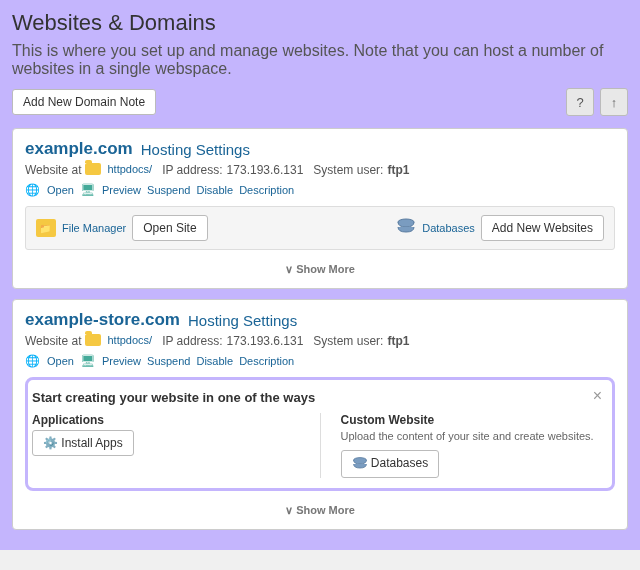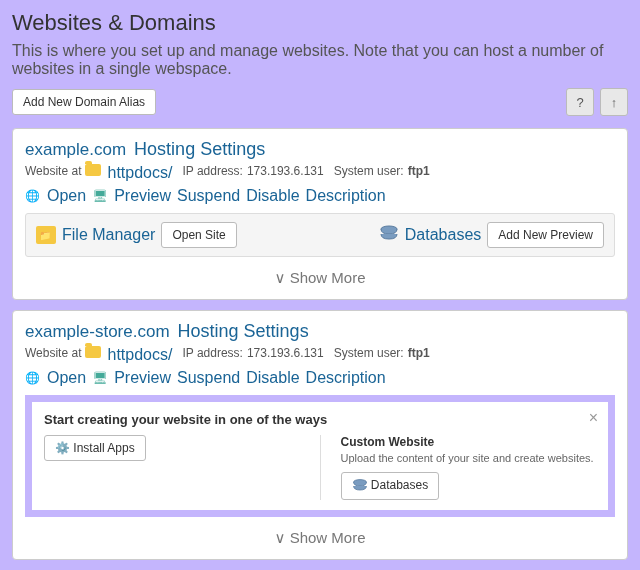--- a/index.html
+++ b/index.html
@@ -65,24 +65,24 @@
     .domain-header {
       display: flex;
       align-items: center;
       gap: 8px;
       margin-bottom: 4px;
     }
     .domain-name {
       font-size: 17px;
       color: #1a6496;
       text-decoration: none;
-      font-weight: normal;
+      font-weight: bold;
     }
     .hosting-settings-link {
-      font-size: 18px;
+      font-size: 15px;
       color: #1a6496;
       text-decoration: none;
     }
     .domain-info {
       font-size: 12px;
       color: #555;
       display: flex;
       align-items: flex-start;
       gap: 4px;
       margin-bottom: 5px;
@@ -106,21 +106,21 @@
       background: #f5c842;
       border-radius: 2px 2px 0 0;
     }
     .domain-actions {
       display: flex;
       align-items: center;
       gap: 6px;
       margin-bottom: 8px;
     }
     .action-link {
-      font-size: 16px;
+      font-size: 11px;
       color: #1a6496;
       text-decoration: none;
       display: flex;
       align-items: center;
       gap: 2px;
     }
     .action-icon {
       width: 16px;
       height: 16px;
       display: inline-flex;
@@ -163,27 +163,28 @@
     }
     .show-more {
       text-align: center;
       padding: 4px 0 2px;
       font-size: 12px;
       color: #555;
       cursor: pointer;
     }
     .show-more span {
       color: #777;
-      font-size: 15px;
+      font-size: 11px;
+      font-weight: bold;
     }
     .create-website-box {
       background: #fff;
-      border: 7px solid #c4b5fd;
-      border-radius: 0;
-      padding: 10px 12px;
+      border: 3px solid #c4b5fd;
+      border-radius: 8px;
+      padding: 10px 4px;
       margin-bottom: 8px;
       position: relative;
     }
     .create-website-title {
       font-size: 13px;
       font-weight: bold;
       margin-bottom: 8px;
       color: #333;
     }
     .create-close {
@@ -218,33 +219,33 @@
       align-items: center;
     }
     .separator {
       width: 1px;
       background: #ddd;
       align-self: stretch;
     }
     .httpdocs-link {
       color: #1a6496;
       text-decoration: none;
-      font-size: 16px;
+      font-size: 11px;
     }
     .bold-text { font-weight: bold; }
   </style>
 </head>
 <body>
 
 <div class="page-wrapper">
   <h1 class="page-title">Websites &amp; Domains</h1>
   <p class="page-description">This is where you set up and manage websites. Note that you can host a number of websites in a single webspace.</p>
 
   <div class="toolbar">
-    <button class="btn">Add New Domain Alias</button>
+    <button class="btn">Add New Domain Note</button>
     <div class="toolbar-spacer"></div>
     <div class="icon-btn">
       <span>?</span>
     </div>
     <div class="icon-btn">
       <span>↑</span>
     </div>
   </div>
 
   <div class="domain-card">
@@ -280,21 +281,21 @@
       </div>
       <div class="tools-right">
         <span>
           <svg width="20" height="20" viewBox="0 0 20 20">
             <ellipse cx="10" cy="5" rx="8" ry="3" fill="#7a9cc0" stroke="#5a7ca0" stroke-width="1"></ellipse>
             <path d="M2 5 Q2 10 10 10 Q18 10 18 5" fill="#7a9cc0" stroke="#5a7ca0" stroke-width="1"></path>
             <path d="M2 10 Q2 15 10 15 Q18 15 18 10" fill="#7a9cc0" stroke="#5a7ca0" stroke-width="1"></path>
           </svg>
         </span>
         <a href="#" class="action-link">Databases</a>
-        <button class="btn">Add New Preview</button>
+        <button class="btn">Add New Websites</button>
       </div>
     </div>
     <div class="show-more">
       <span>∨ Show More</span>
     </div>
   </div>
 
   <div class="domain-card">
     <div class="domain-header">
       <a class="domain-name" href="#">example-store.com</a>
@@ -319,20 +320,21 @@
       <a href="#" class="action-link">Suspend</a>
       <a href="#" class="action-link">Disable</a>
       <a href="#" class="action-link">Description</a>
     </div>
 
     <div class="create-website-box">
       <div class="create-website-title">Start creating your website in one of the ways</div>
       <span class="create-close">×</span>
       <div class="create-columns">
         <div class="create-col">
+          <div class="create-col-title">Applications</div>
           <div class="create-col-actions">
             <button class="btn">
               <span>⚙️</span>
               <span>Install Apps</span>
             </button>
           </div>
         </div>
         <div class="separator"></div>
         <div class="create-col">
           <div class="create-col-title">Custom Website</div>

